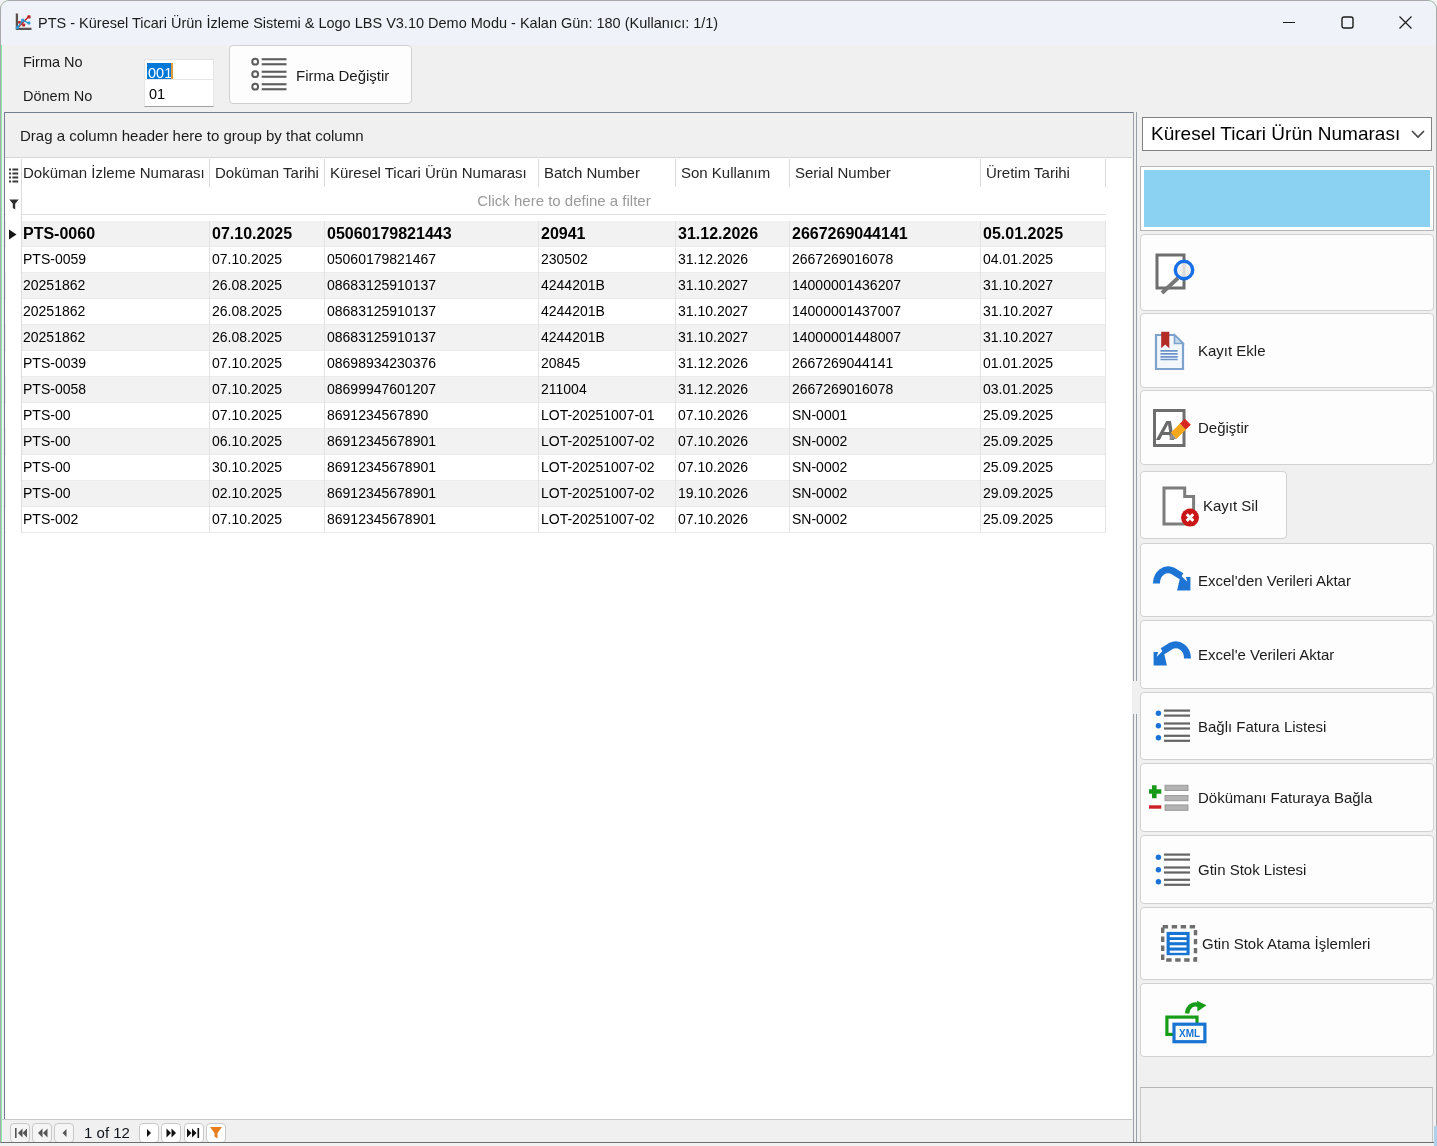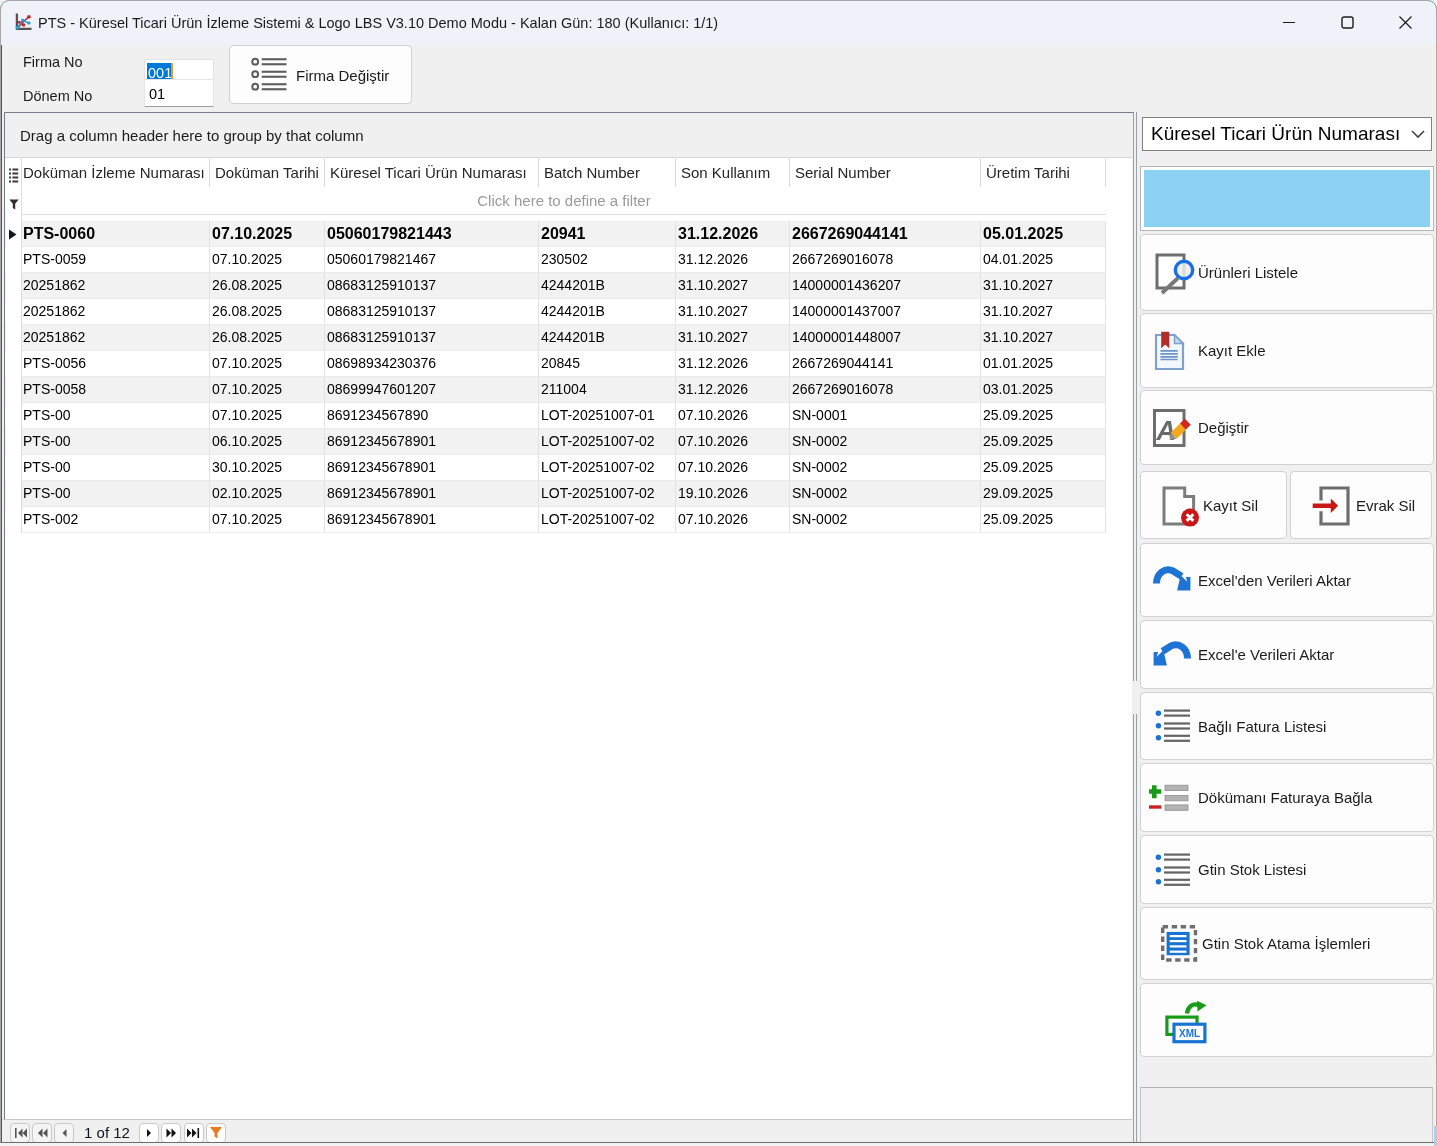--- a/index.html
+++ b/index.html
@@ -1,17 +1,17 @@
 <!DOCTYPE html>
 <html><head>
 <meta charset="utf-8">
 <style>
 * { margin:0; padding:0; box-sizing:border-box; }
 html,body { width:1437px; height:1146px; background:#f2f2f2; font-family:"Liberation Sans", sans-serif; }
-#win { position:absolute; left:0; top:0; width:1437px; height:1143px; background:#0f766e;
+#win { position:absolute; left:0; top:0; width:1437px; height:1143px; background:#86efac;
   border:1px solid #a8a8a8; border-bottom:1px solid #6e6e6e; border-radius:9px 9px 0 0; overflow:hidden; }
 .abs { position:absolute; }
 
 #titlebar { position:absolute; left:0; top:0; width:100%; height:44px; background:#eff3f9; }
 #title-text { position:absolute; left:37px; top:0; height:44px; line-height:44px; font-size:14.5px; color:#1b1b1b; }
 
 #toolbar { position:absolute; left:1px; top:44px; width:1435px; height:67px; background:#f0f0f0; }
 .lbl { position:absolute; font-size:14.5px; color:#1b1b1b; }
 .tbox { position:absolute; background:#fff; }
 #tb1 { left:142px; top:1px; width:70px; height:28px; border:1px solid #e3e3e3; border-bottom:2px solid #0067c0;margin-top:13px; }
@@ -170,21 +170,21 @@
         <div class="row alt">
           <div class="cell c0" style="left:21px;width:187px">20251862</div>
           <div class="cell " style="left:208px;width:115px">26.08.2025</div>
           <div class="cell " style="left:323px;width:214px">08683125910137</div>
           <div class="cell " style="left:537px;width:137px">4244201B</div>
           <div class="cell " style="left:674px;width:114px">31.10.2027</div>
           <div class="cell " style="left:788px;width:191px">14000001448007</div>
           <div class="cell " style="left:979px;width:125px">31.10.2027</div>
         </div>
         <div class="row">
-          <div class="cell c0" style="left:21px;width:187px">PTS-0056</div>
+          <div class="cell c0" style="left:21px;width:187px">PTS-0039</div>
           <div class="cell " style="left:208px;width:115px">07.10.2025</div>
           <div class="cell " style="left:323px;width:214px">08698934230376</div>
           <div class="cell " style="left:537px;width:137px">20845</div>
           <div class="cell " style="left:674px;width:114px">31.12.2026</div>
           <div class="cell " style="left:788px;width:191px">2667269044141</div>
           <div class="cell " style="left:979px;width:125px">01.01.2025</div>
         </div>
         <div class="row alt">
           <div class="cell c0" style="left:21px;width:187px">PTS-0058</div>
           <div class="cell " style="left:208px;width:115px">07.10.2025</div>
@@ -314,21 +314,20 @@
     <div id="bluebox">
         <div class="blue"></div>
       </div>
 
     <div class="sbtn" style="top:122px;height:77px">
       <svg class="icA" style="left:14px;top:17px" width="44" height="46" viewBox="0 0 44 46">
         <rect x="2" y="3" width="27" height="33" fill="#fff" stroke="#6e6e6e" stroke-width="3"></rect>
         <path d="M23 26 L7 41" stroke="#787878" stroke-width="3.8"></path>
         <circle cx="29" cy="18" r="8.7" fill="#ededed" fill-opacity="0.85" stroke="#176fe8" stroke-width="3.4"></circle>
       </svg>
-      <div class="txt">Ürünleri Listele</div>
     </div>
     <div class="sbtn" style="top:201px;height:75px">
       <svg class="icA" style="left:13px;top:17px" width="34" height="42" viewBox="0 0 34 42">
         <path d="M2 4 H20.5 L29 12.5 V38 H2 Z" fill="#f2f7fc" stroke="#7da2cc" stroke-width="2.2"></path>
         <path d="M20.5 4 L20.5 12.5 L29 12.5 Z" fill="#c6d9ee" stroke="#7da2cc" stroke-width="1.6"></path>
         <g stroke="#6f94c8" stroke-width="1.7">
             <path d="M6.4 19.8 H23.7 M6.4 22.9 H23.7 M6.4 25.9 H23.7 M6.4 28.5 H23.7"></path>
           </g>
         <path d="M7.2 0.7 H15.3 V17.2 L11.2 13.4 L7.2 17.2 Z" fill="#b32c26"></path>
       </svg>
@@ -344,27 +343,20 @@
       </svg>
       <div class="txt">Değiştir</div>
     </div>
     <div class="sbtn" style="top:359px;height:68px;width:147px">
       <svg class="icA" style="left:21px;top:14px" width="40" height="44" viewBox="0 0 40 44">
         <path d="M2 2 H22.7 V10.6 H31.6 V38 H2 Z" fill="#fff" stroke="#7d7d7d" stroke-width="3"></path>
         <circle cx="28" cy="31.6" r="9" fill="#cb1617"></circle>
         <path d="M24.7 28.3 L31.3 34.9 M31.3 28.3 L24.7 34.9" stroke="#fff" stroke-width="3"></path>
       </svg>
       <div class="txt" style="left:62px">Kayıt Sil</div>
-    </div>
-    <div class="sbtn" style="left:152px;top:359px;height:68px;width:142px">
-      <svg class="icA" style="left:18px;top:14px" width="42" height="40" viewBox="0 0 42 40">
-        <path d="M12 14.6 V2 H39 V38 H12 V25.3" fill="none" stroke="#6e6e6e" stroke-width="3.2"></path>
-        <path d="M3.7 17.4 H21.8 V12.5 L29.1 19.8 L21.8 27.1 V22.1 H3.7 Z" fill="#cb1617"></path>
-      </svg>
-      <div class="txt" style="left:65px">Evrak Sil</div>
     </div>
     <div class="sbtn" style="top:431px;height:74px">
       <svg class="icA" style="left:11px;top:13px" width="40" height="36" viewBox="0 0 40 36">
         <path d="M4.5 26.5 C4.5 16.5, 13 10, 21.5 14.2 L29.5 19.2" fill="none" stroke="#1e74d4" stroke-width="7"></path>
         <path d="M25.1 33.6 L38.4 33.6 L38.4 19.9 L33.9 19.9 L35.3 24.7 L28.6 18.2 Z" fill="#1e74d4"></path>
       </svg>
       <div class="txt">Excel'den Verileri Aktar</div>
     </div>
     <div class="sbtn" style="top:580px;height:68px">
       <svg class="icA" style="left:14px;top:15px" width="38" height="34" viewBox="0 0 38 34">

